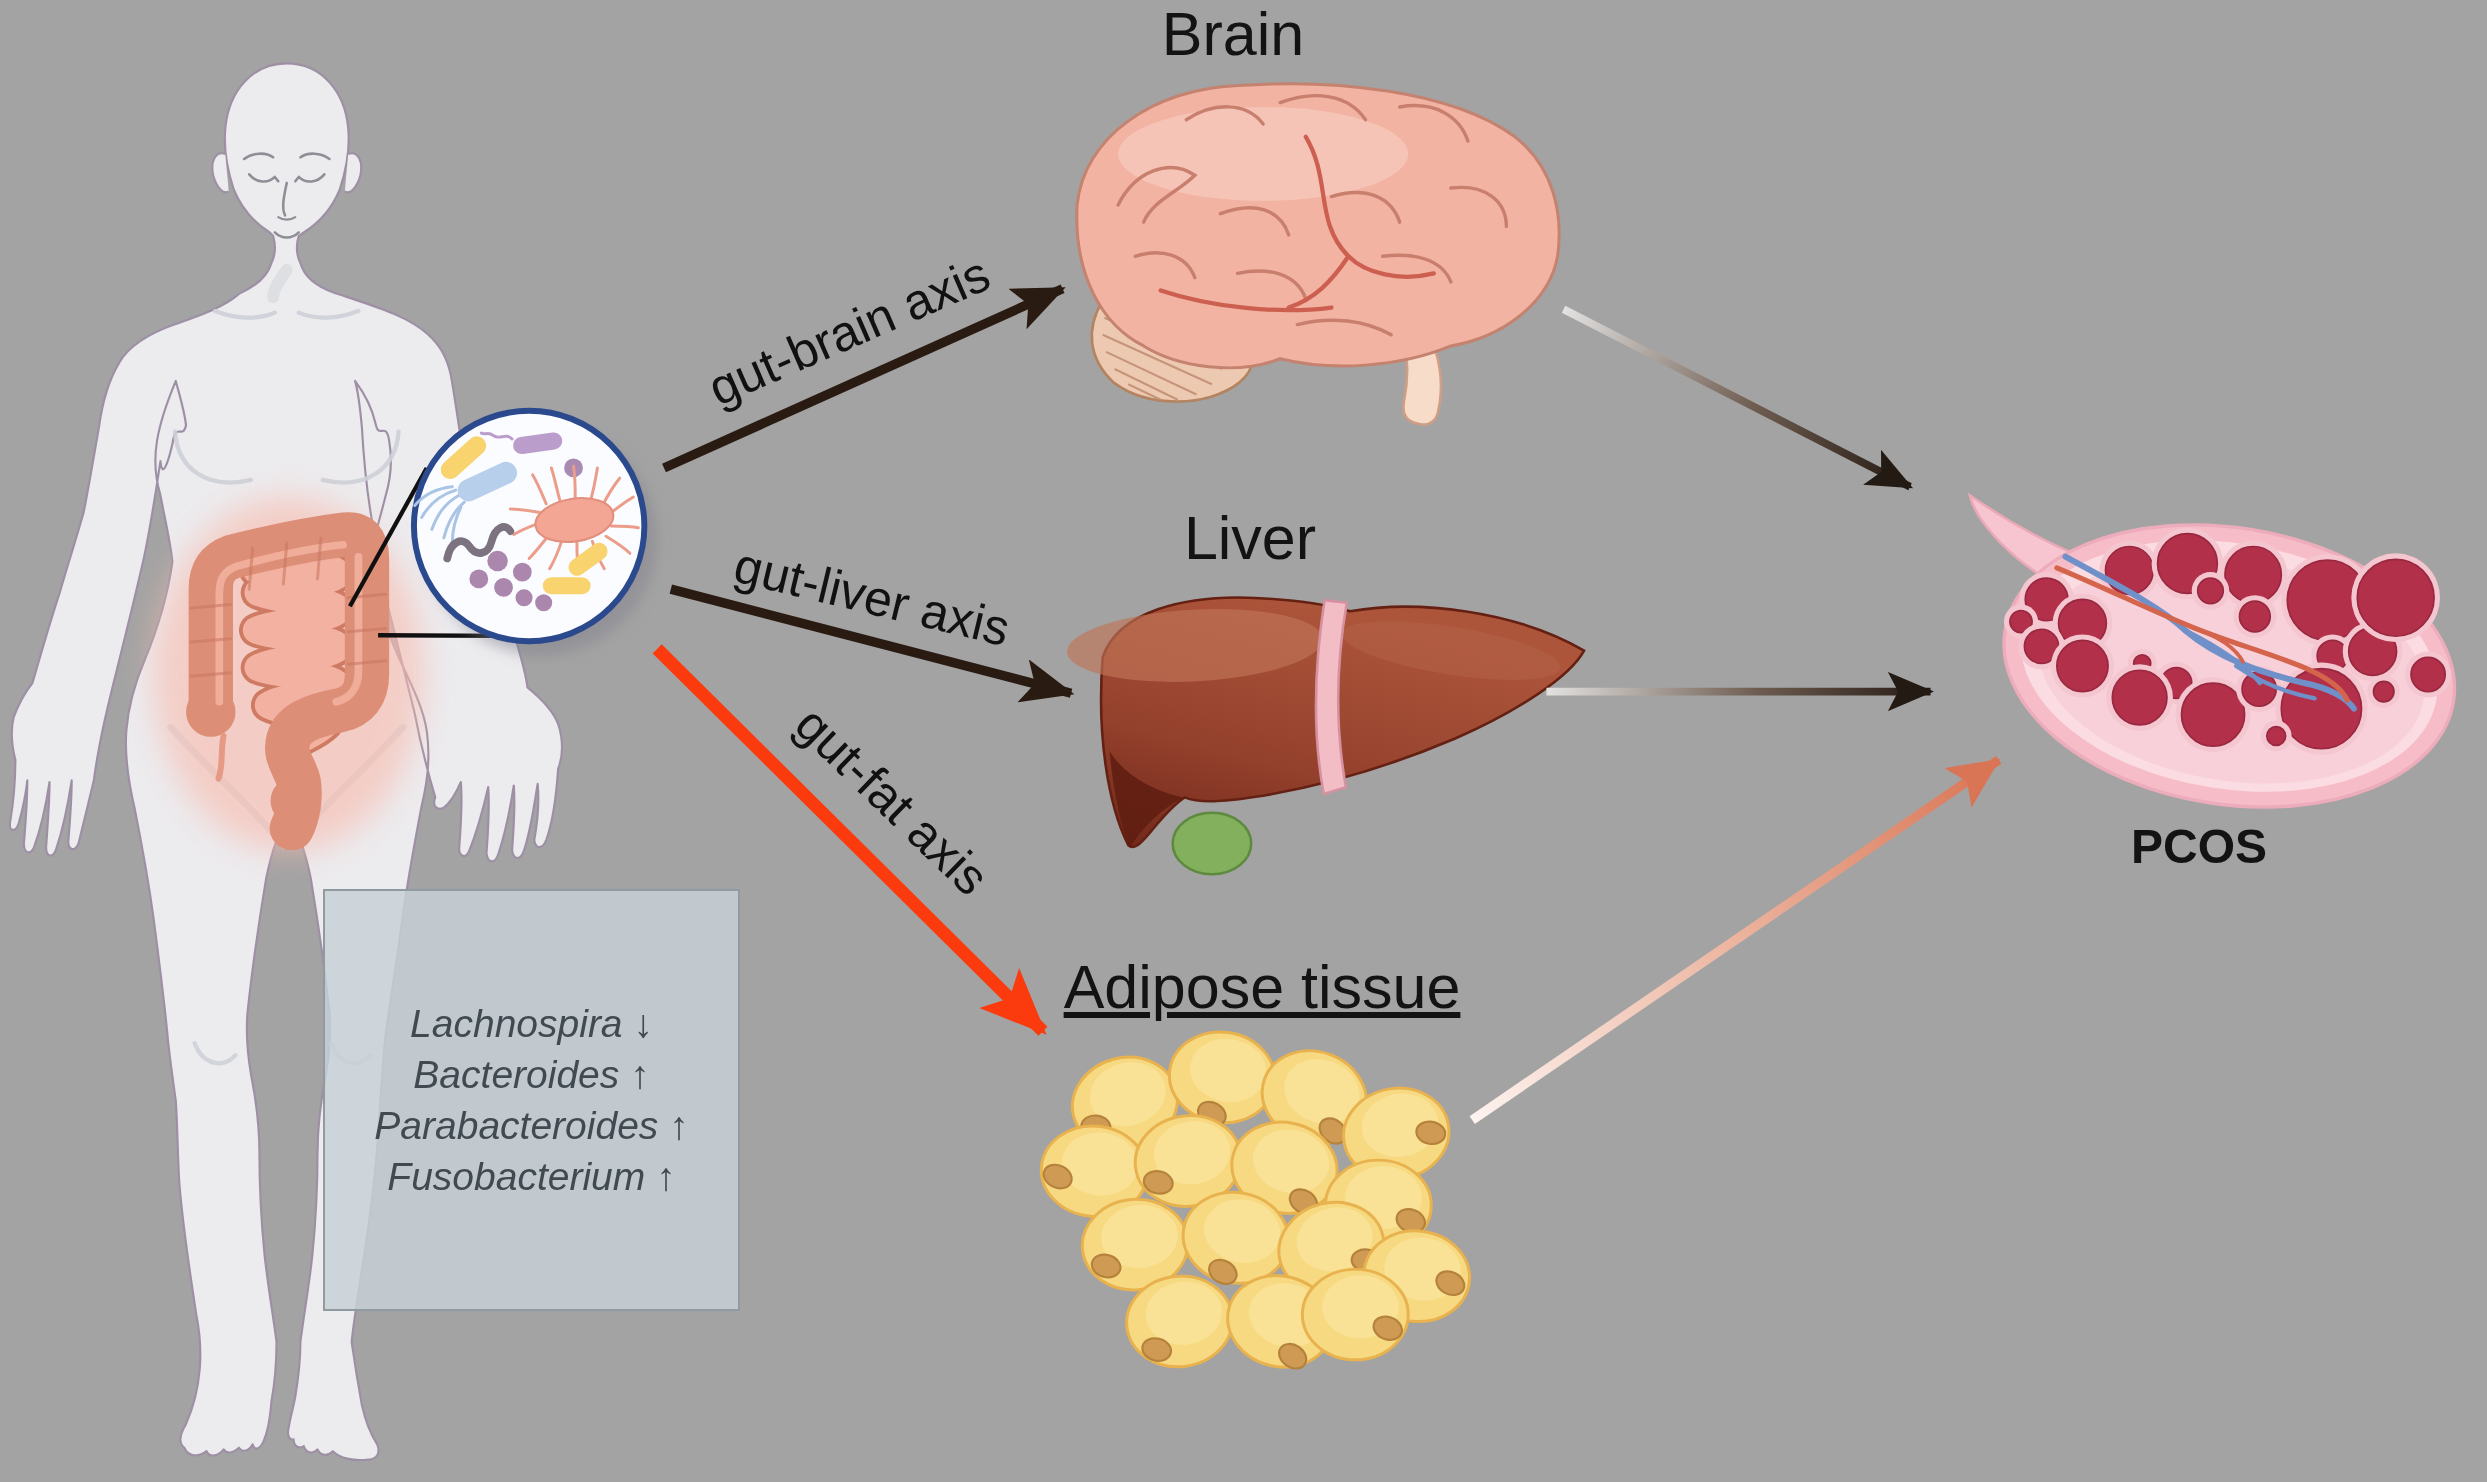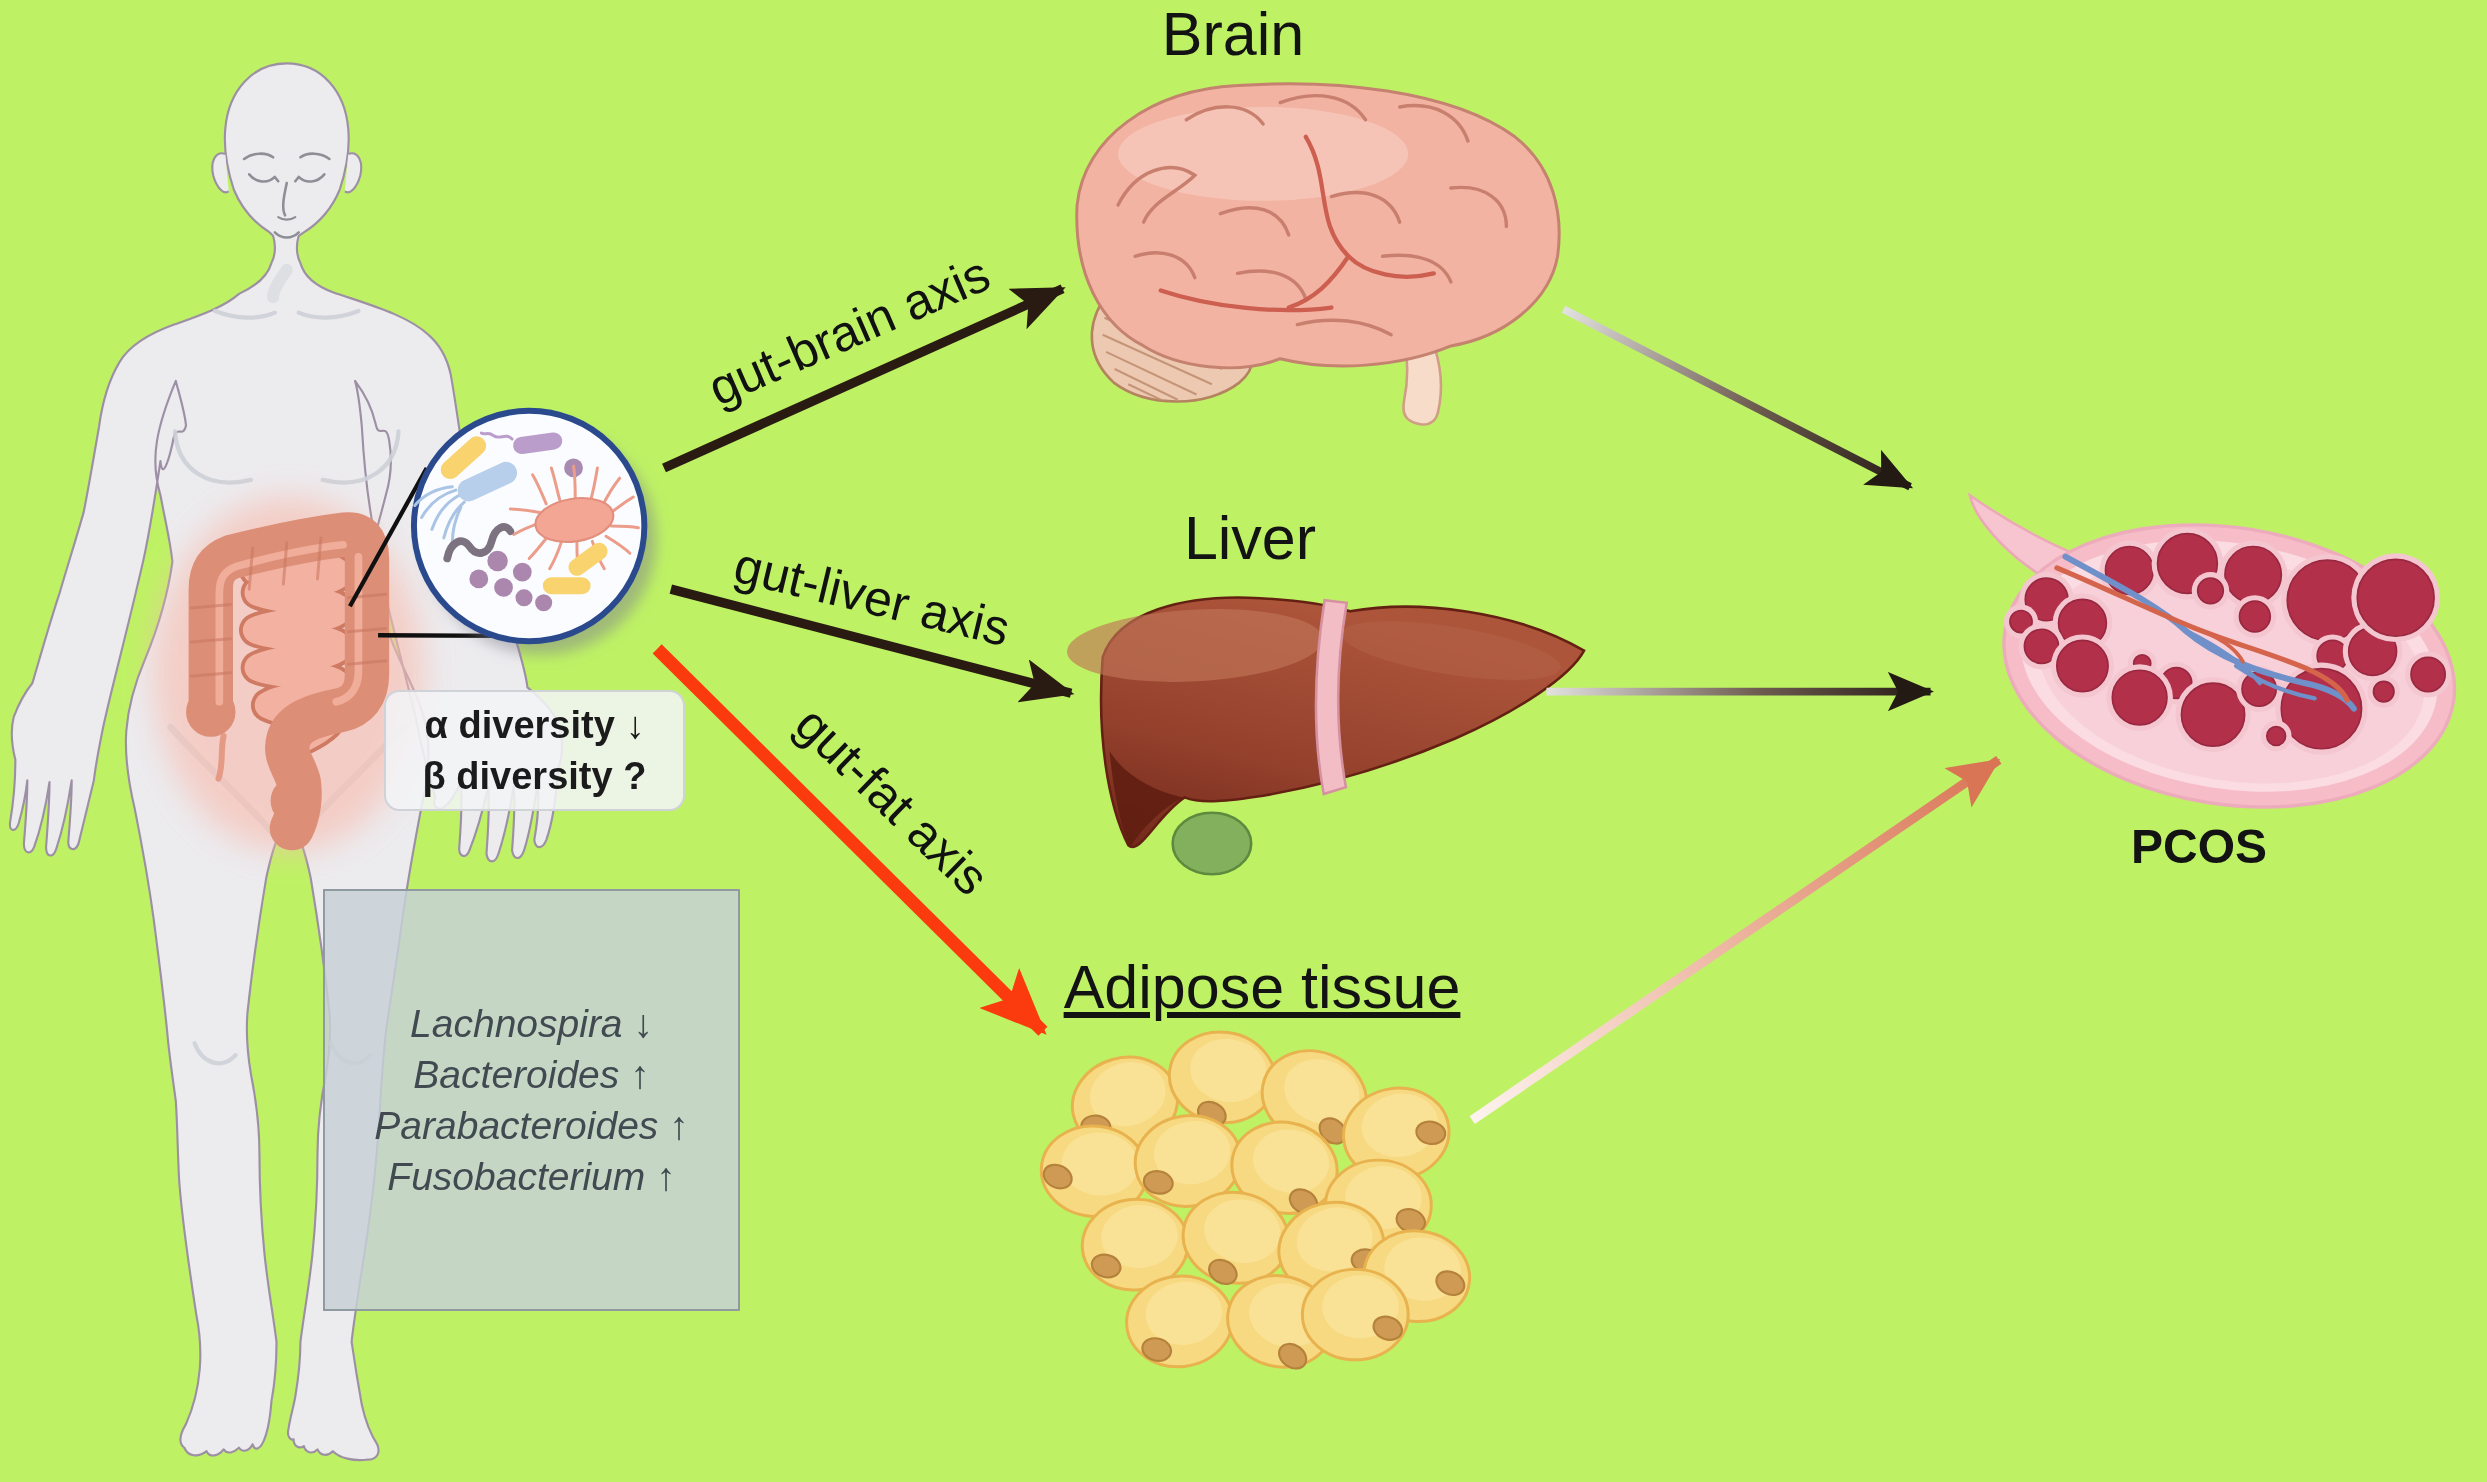--- a/index.html
+++ b/index.html
@@ -1,16 +1,16 @@
 <!DOCTYPE html>
 <html style="font-size:13.7px"><head>
 <meta charset="utf-8">
 <style>
   html,body{margin:0;padding:0;background:#ffffff;}
-  .stage{position:relative;width:2487px;height:1483px;background:#bef264;overflow:hidden;
+  .stage{position:relative;width:2487px;height:1483px;background:#a3a3a3;overflow:hidden;
          font-family:"Liberation Sans",sans-serif;}
   .stage svg{position:absolute;left:0;top:0;}
   .lbl{position:absolute;transform:translate(-50%,-50%);white-space:nowrap;color:#131313;
        font-size:61px;letter-spacing:0;}
   .lbl.bold{font-weight:700;font-size:48px;}
   .axis-lbl{position:absolute;white-space:nowrap;color:#111;font-size:50px;}
   .axis-lbl.a1{left:849px;top:331px;transform:translate(-50%,-50%) rotate(-23.5deg);}
   .axis-lbl.a2{left:872px;top:597px;transform:translate(-50%,-50%) rotate(13.5deg);}
   .axis-lbl.a3{left:892px;top:801px;transform:translate(-50%,-50%) rotate(44deg);}
   .divbox{position:absolute;left:384px;top:690px;width:297px;height:117px;
@@ -485,24 +485,20 @@
 
 <div class="lbl" style="left:1233px;top:34px;">Brain</div>
 <div class="lbl" style="left:1250px;top:538px;">Liver</div>
 <div class="lbl" style="left:1262px;top:987px;text-decoration:underline;">Adipose tissue</div>
 <div class="lbl bold" style="left:2199px;top:846px;">PCOS</div>
 
 <div class="axis-lbl a1">gut-brain axis</div>
 <div class="axis-lbl a2">gut-liver axis</div>
 <div class="axis-lbl a3">gut-fat axis</div>
 
-<div class="divbox">
-  <div>α diversity ↓</div>
-  <div>β diversity ?</div>
-</div>
 
 <div class="bacbox">
   <div>Lachnospira ↓</div>
   <div>Bacteroides ↑</div>
   <div>Parabacteroides ↑</div>
   <div>Fusobacterium ↑</div>
 </div>
 
 </div>
 

